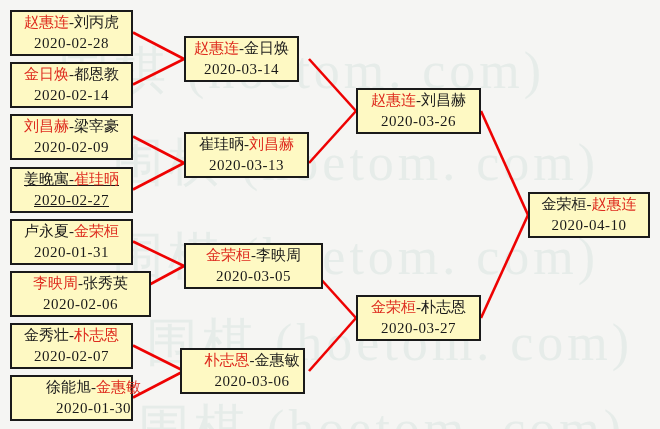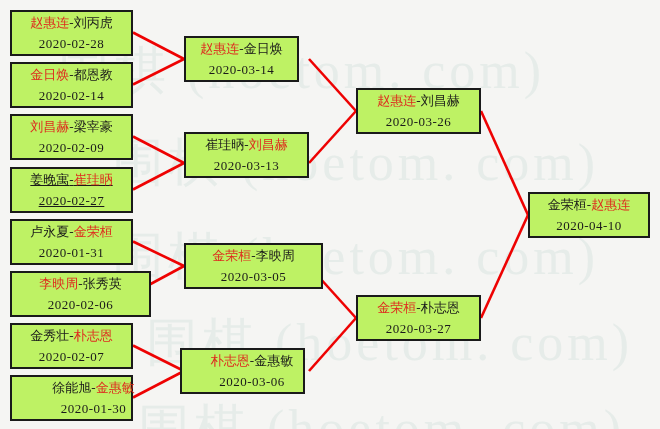--- a/index.html
+++ b/index.html
@@ -11,23 +11,23 @@
   .wm{
     position:absolute;z-index:0;white-space:nowrap;
     font-size:52px;letter-spacing:4px;color:#e6ece9;
     font-family:"Liberation Serif","DejaVu Serif",serif;
     user-select:none;
   }
   #connectors{position:absolute;left:0;top:0;z-index:1;}
   #connectors line{stroke:#ee0202;stroke-width:2.6;}
   .match{
     position:absolute;z-index:2;box-sizing:border-box;height:46px;
-    background:#bef264;border:2px solid #1a1a1a;
+    background:#fef9c3;border:2px solid #1a1a1a;
     display:flex;flex-direction:column;justify-content:center;align-items:center;
-    text-align:center;color:#1a1a1a;line-height:21px;font-size:13px;
+    text-align:center;color:#1a1a1a;line-height:21px;font-size:15px;
   }
   .match .names{white-space:nowrap;}
   .match .date{letter-spacing:0.5px;}
   .match .w{color:#de2b1e;}
 </style>
 </head>
 <body>
 
 <div id="stage">
 

